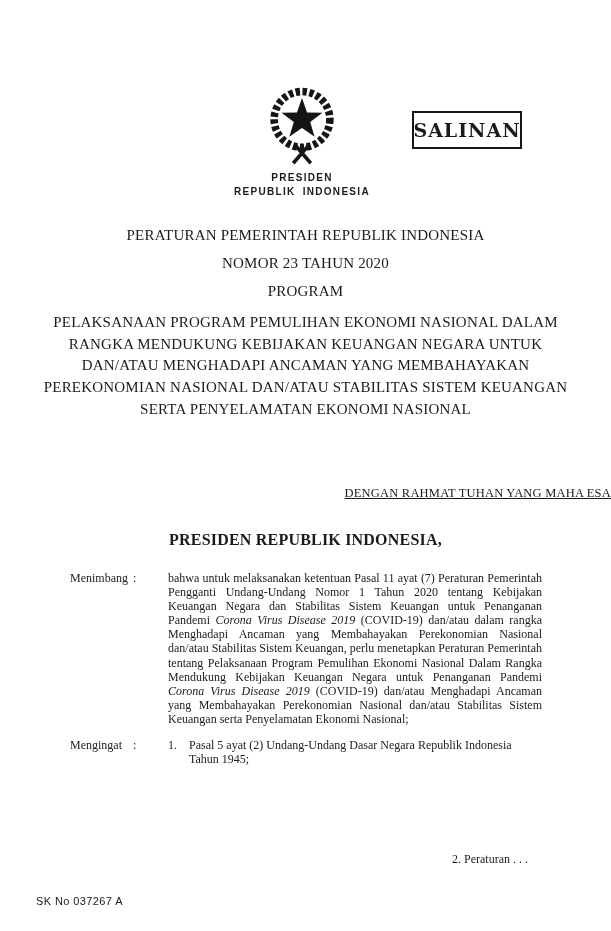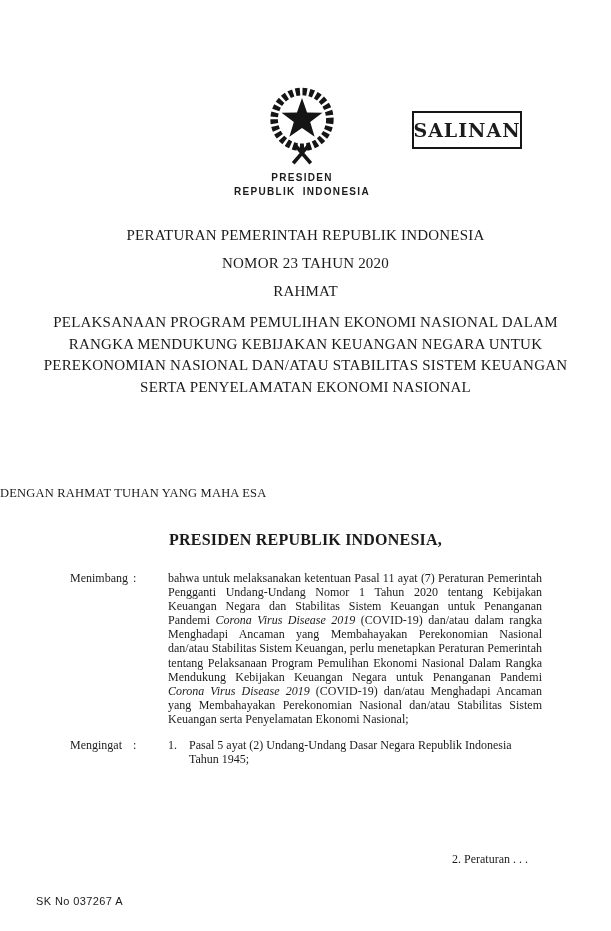--- a/index.html
+++ b/index.html
@@ -34,21 +34,21 @@
   
   .title-block {
     position:absolute; top:228px; left:40px; right:40px;
     text-align:center; font-size:15px; letter-spacing:0.2px;
   }
   .title-line { line-height:14px; margin-bottom:14px; }
   .subject-block { line-height:21.7px; margin-top:12px;text-align:center; }
 
   .invocation {
     position:absolute; top:486px; left:0; right:0;
-    text-align:left; font-size:12.5px; letter-spacing:0.2px;
+    text-align:right; font-size:12.5px; letter-spacing:0.2px;text-decoration:underline;
   }
   .enacting {
     position:absolute; top:531px; left:0; right:0;
     text-align:center; font-size:16px; letter-spacing:0.2px;font-weight:bold;
   }
 
   
   .preamble {
     position:absolute; top:571px; left:70px; width:472px;
     font-size:12px; line-height:14.1px;
@@ -85,24 +85,25 @@
   </div>
 
   <div class="letterhead">
     <div>PRESIDEN</div>
     <div>REPUBLIK INDONESIA</div>
   </div>
 
   <div class="title-block">
     <div class="title-line">PERATURAN PEMERINTAH REPUBLIK INDONESIA</div>
     <div class="title-line">NOMOR 23 TAHUN 2020</div>
-    <div class="title-line">RAHMAT</div>
+    <div class="title-line">PROGRAM</div>
     <div class="subject-block">
       <div>PELAKSANAAN PROGRAM PEMULIHAN EKONOMI NASIONAL DALAM</div>
       <div>RANGKA MENDUKUNG KEBIJAKAN KEUANGAN NEGARA UNTUK</div>
+      <div>DAN/ATAU MENGHADAPI ANCAMAN YANG MEMBAHAYAKAN</div>
       <div>PEREKONOMIAN NASIONAL DAN/ATAU STABILITAS SISTEM KEUANGAN</div>
       <div>SERTA PENYELAMATAN EKONOMI NASIONAL</div>
     </div>
   </div>
 
   <div class="invocation">DENGAN RAHMAT TUHAN YANG MAHA ESA</div>
   <div class="enacting">PRESIDEN REPUBLIK INDONESIA,</div>
 
   <div class="preamble">
 

